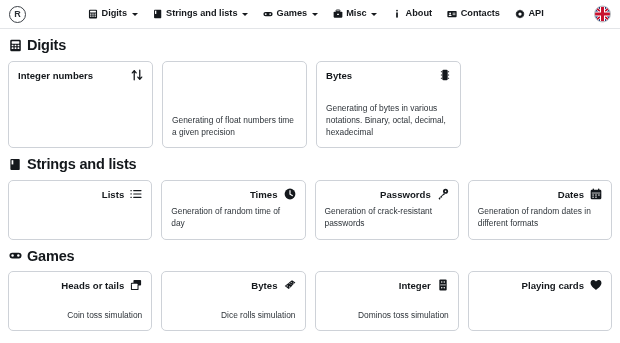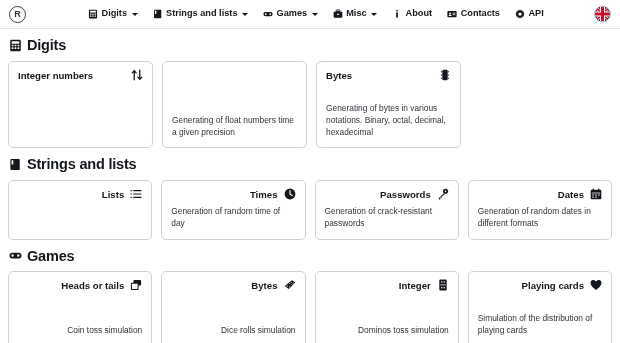--- a/index.html
+++ b/index.html
@@ -463,17 +463,16 @@
         </div>
         <div class="card desc-top">
           <div class="card-top">
             <div class="card-title">Playing cards</div>
             <span class="card-ico">
               <svg xmlns="http://www.w3.org/2000/svg" width="12" height="12" viewBox="0 0 16 16" fill="#14181c">
                 <path d="M8 14.6S0.7 9.9 0.7 5.4A3.9 3.9 0 0 1 8 3.3a3.9 3.9 0 0 1 7.3 2.1c0 4.5-7.3 9.2-7.3 9.2z"></path>
               </svg>
             </span>
           </div>
-          <div class="card-desc">Simulation of the distribution of playing cards</div>
         </div>
       </div>
     </section>
   </div>
 
 </body></html>

